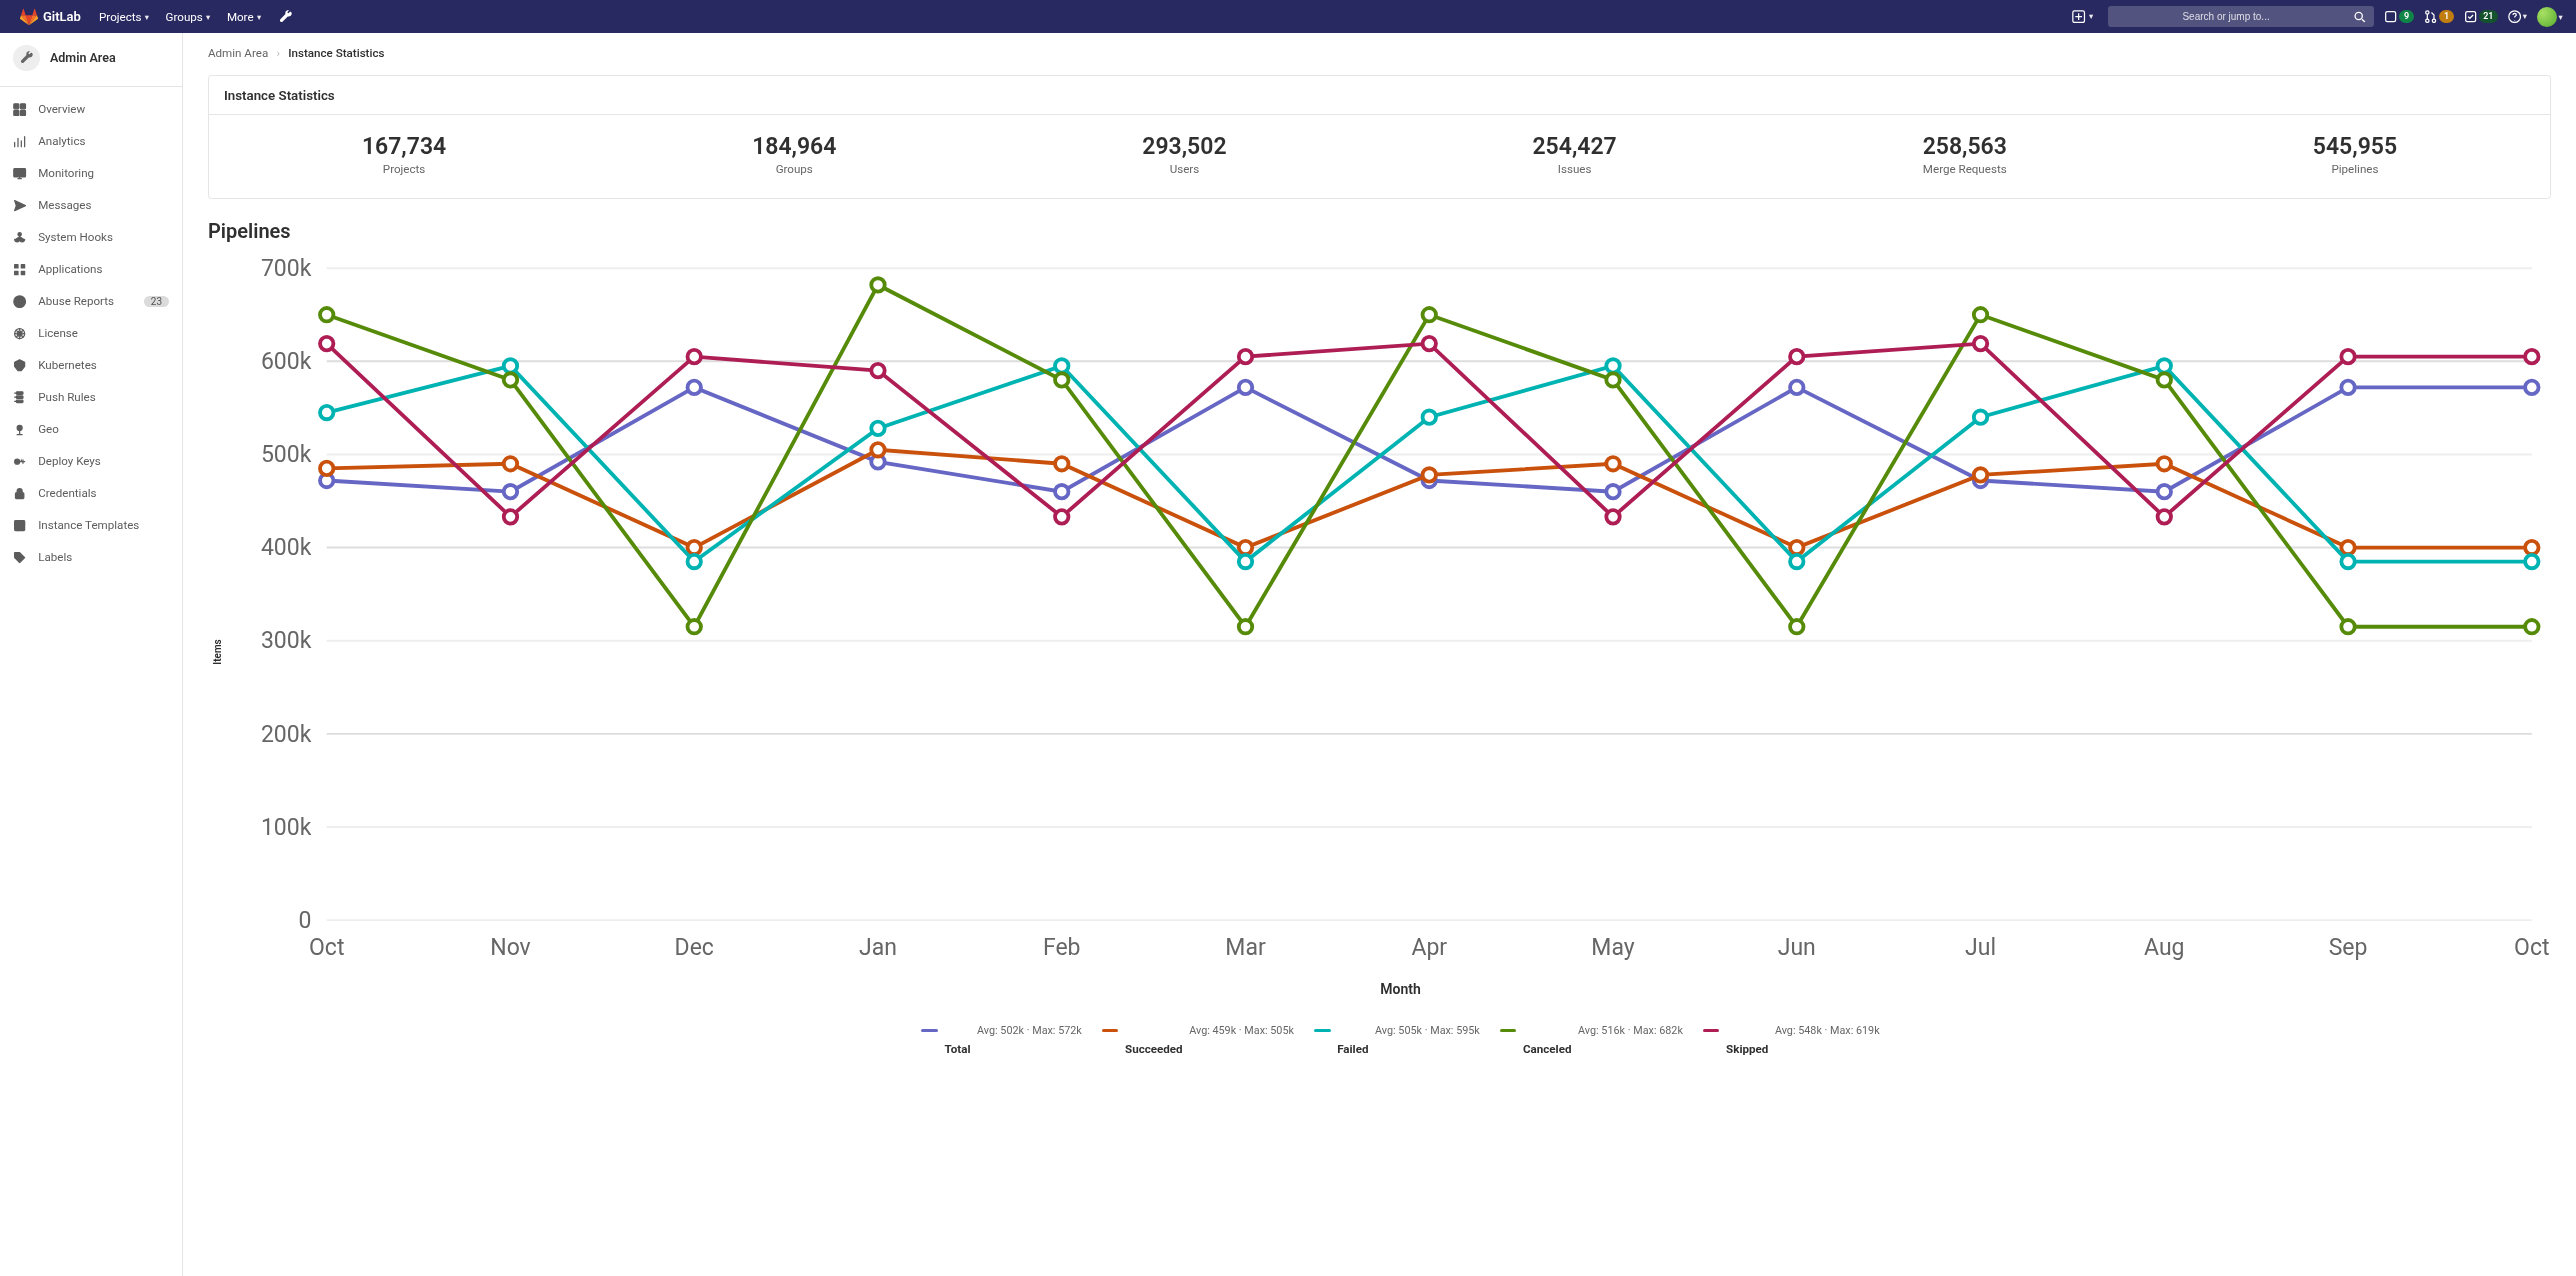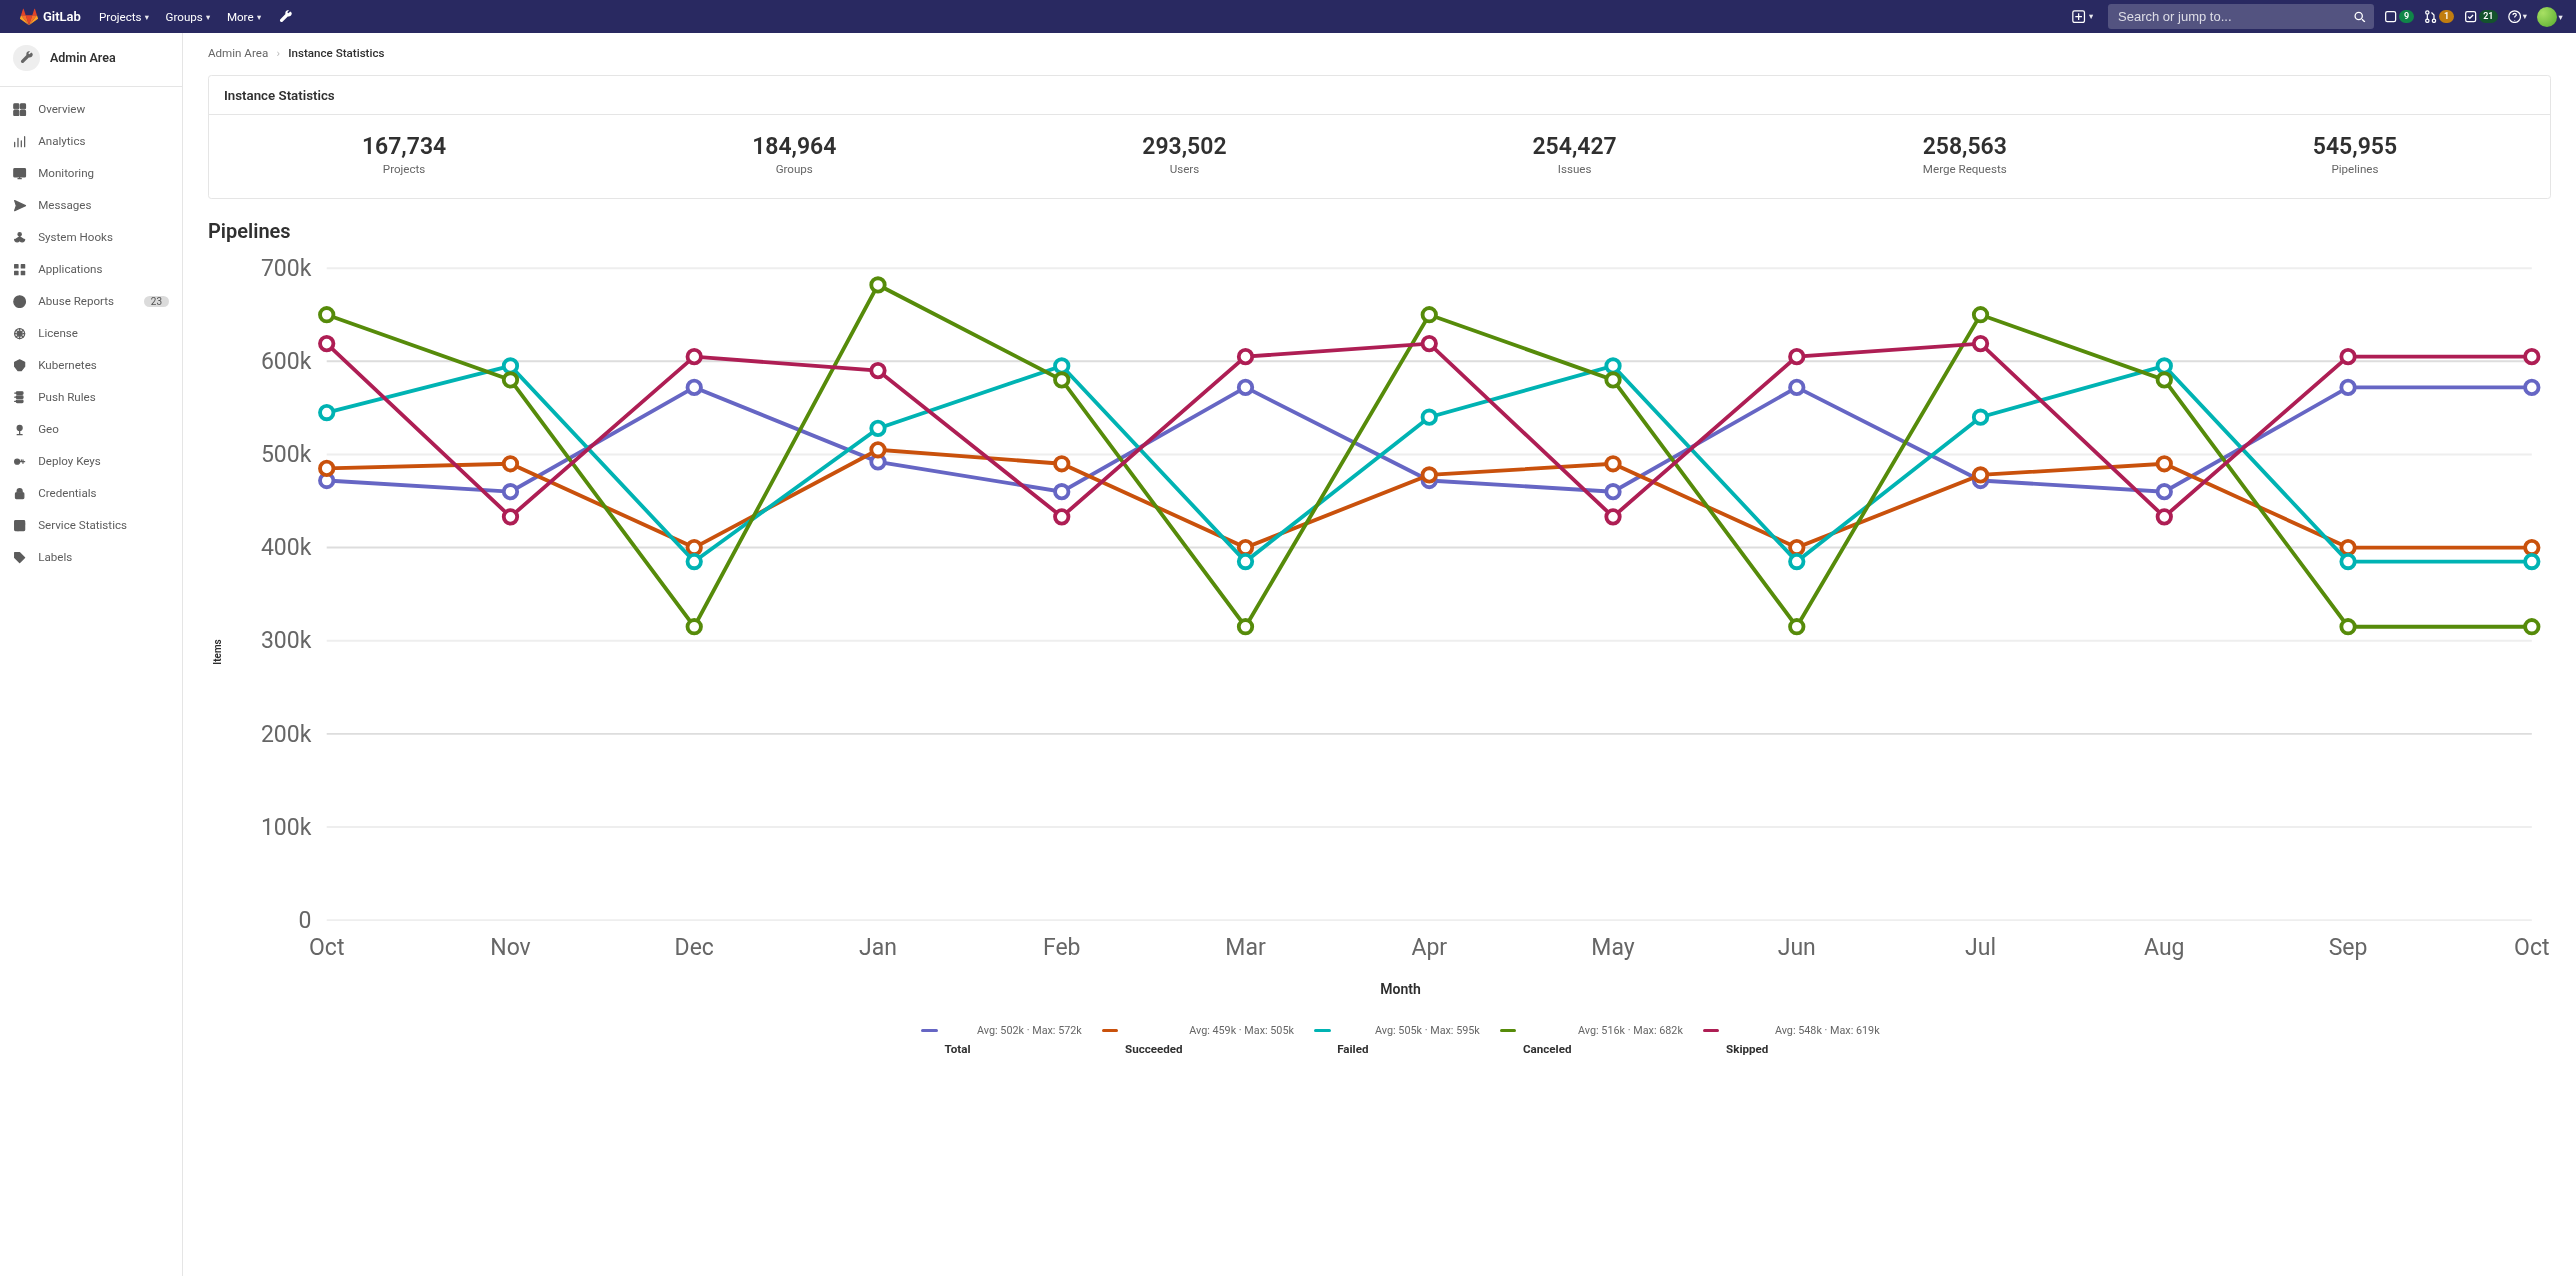--- a/index.html
+++ b/index.html
@@ -9,21 +9,21 @@
 .topnav { background: #292961; height: 33px; display: flex; align-items: center; padding: 0 13.3px; gap: 6.6px; color: #fff; }
 .topnav-left { display: flex; align-items: center; gap: 3.3px; }
 .logo { display: flex; align-items: center; gap: 5px; padding: 0 6.6px; cursor: pointer; }
 .logo-text { font-size: 13px; font-weight: 600; }
 .nav-item { display: flex; align-items: center; gap: 3.3px; padding: 0 8.3px; height: 33px; cursor: pointer; font-size: 11.6px; }
 .chevron { font-size: 8.3px; opacity: 0.9; }
 .topnav-spacer { flex: 1; }
 .topnav-right { display: flex; align-items: center; gap: 10px; }
 .plus-btn { display: flex; align-items: center; gap: 3.3px; padding: 3.3px 5px; cursor: pointer; }
 .search-wrap { position: relative; display: flex; align-items: center; }
-.search-input { background: rgba(255,255,255,0.2); border: none; border-radius: 3.3px; padding: 5px 40px 5px 10px; width: 266px; color: #fff; font-size: 13px; }
+.search-input { background: rgba(255,255,255,0.2); border: none; border-radius: 3.3px; padding: 5px 40px 5px 10px; width: 266px; color: #fff; font-size: 10px; text-align: center; }
 .search-input::placeholder { color: rgba(255,255,255,0.8); }
 .search-icon { position: absolute; right: 8.3px; top: 50%; transform: translateY(-50%); pointer-events: none; }
 .badge-item { display: flex; align-items: center; gap: 1.7px; cursor: pointer; }
 .badge { display: inline-flex; align-items: center; justify-content: center; min-width: 15px; height: 13.3px; border-radius: 6.6px; font-size: 9px; font-weight: 600; padding: 0 4.2px; color: #fff; }
 .badge-green { background: #108548; }
 .badge-orange { background: #c17d10; }
 .badge-blue { background: #14532d; }
 .avatar { width: 20px; height: 20px; border-radius: 50%; background: radial-gradient(circle at 30% 30%, #a8e063, #56ab2f); }
 
 
@@ -297,21 +297,21 @@
           </span>
           <span class="label">Credentials</span>
         </div>
         <div class="sidebar-item">
           <span class="icon">
             <svg class="icon-svg" viewBox="0 0 16 16" fill="none" stroke="currentColor" stroke-width="1.5" stroke-linecap="round" stroke-linejoin="round">
               <rect x="2" y="2" width="12" height="12" rx="1"></rect>
               <path d="M2 6h12M6 6v8"></path>
             </svg>
           </span>
-          <span class="label">Service Statistics</span>
+          <span class="label">Instance Templates</span>
         </div>
         <div class="sidebar-item">
           <span class="icon">
             <svg class="icon-svg" viewBox="0 0 16 16" fill="none" stroke="currentColor" stroke-width="1.5" stroke-linecap="round" stroke-linejoin="round">
               <path d="M2 2h6l6 6-6 6-6-6z"></path>
               <circle cx="5" cy="5" r="1"></circle>
             </svg>
           </span>
           <span class="label">Labels</span>
         </div>

